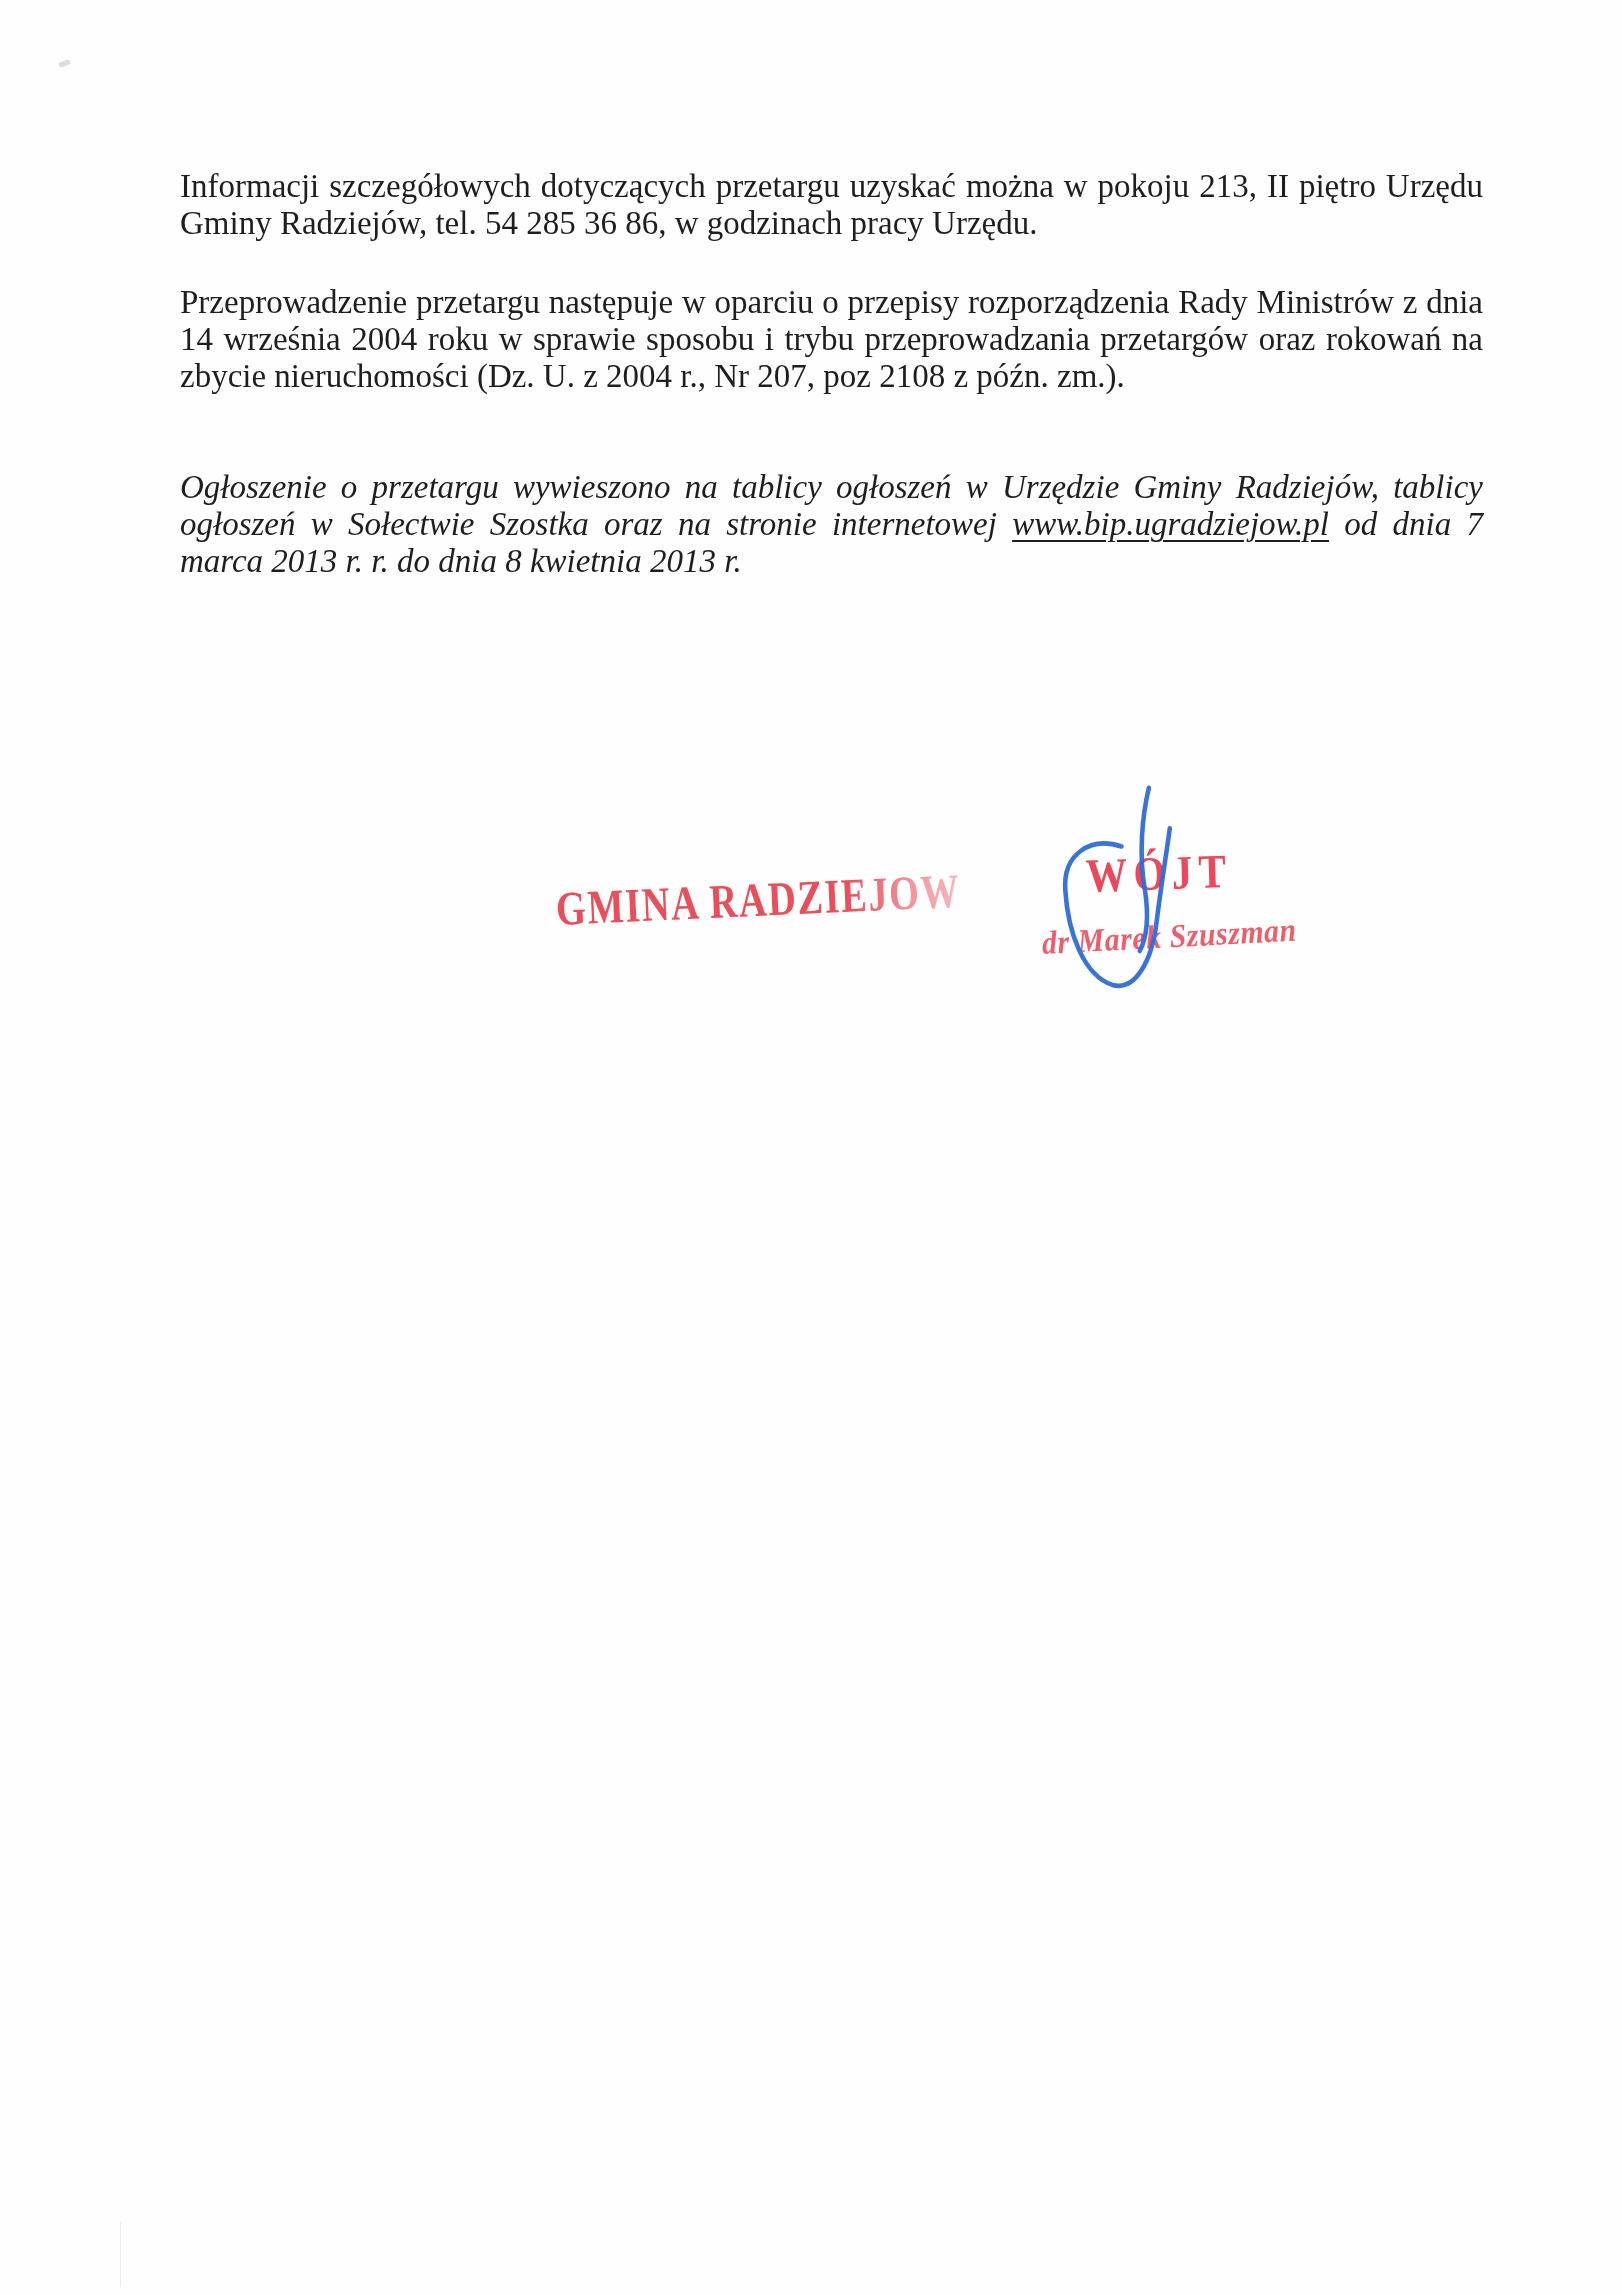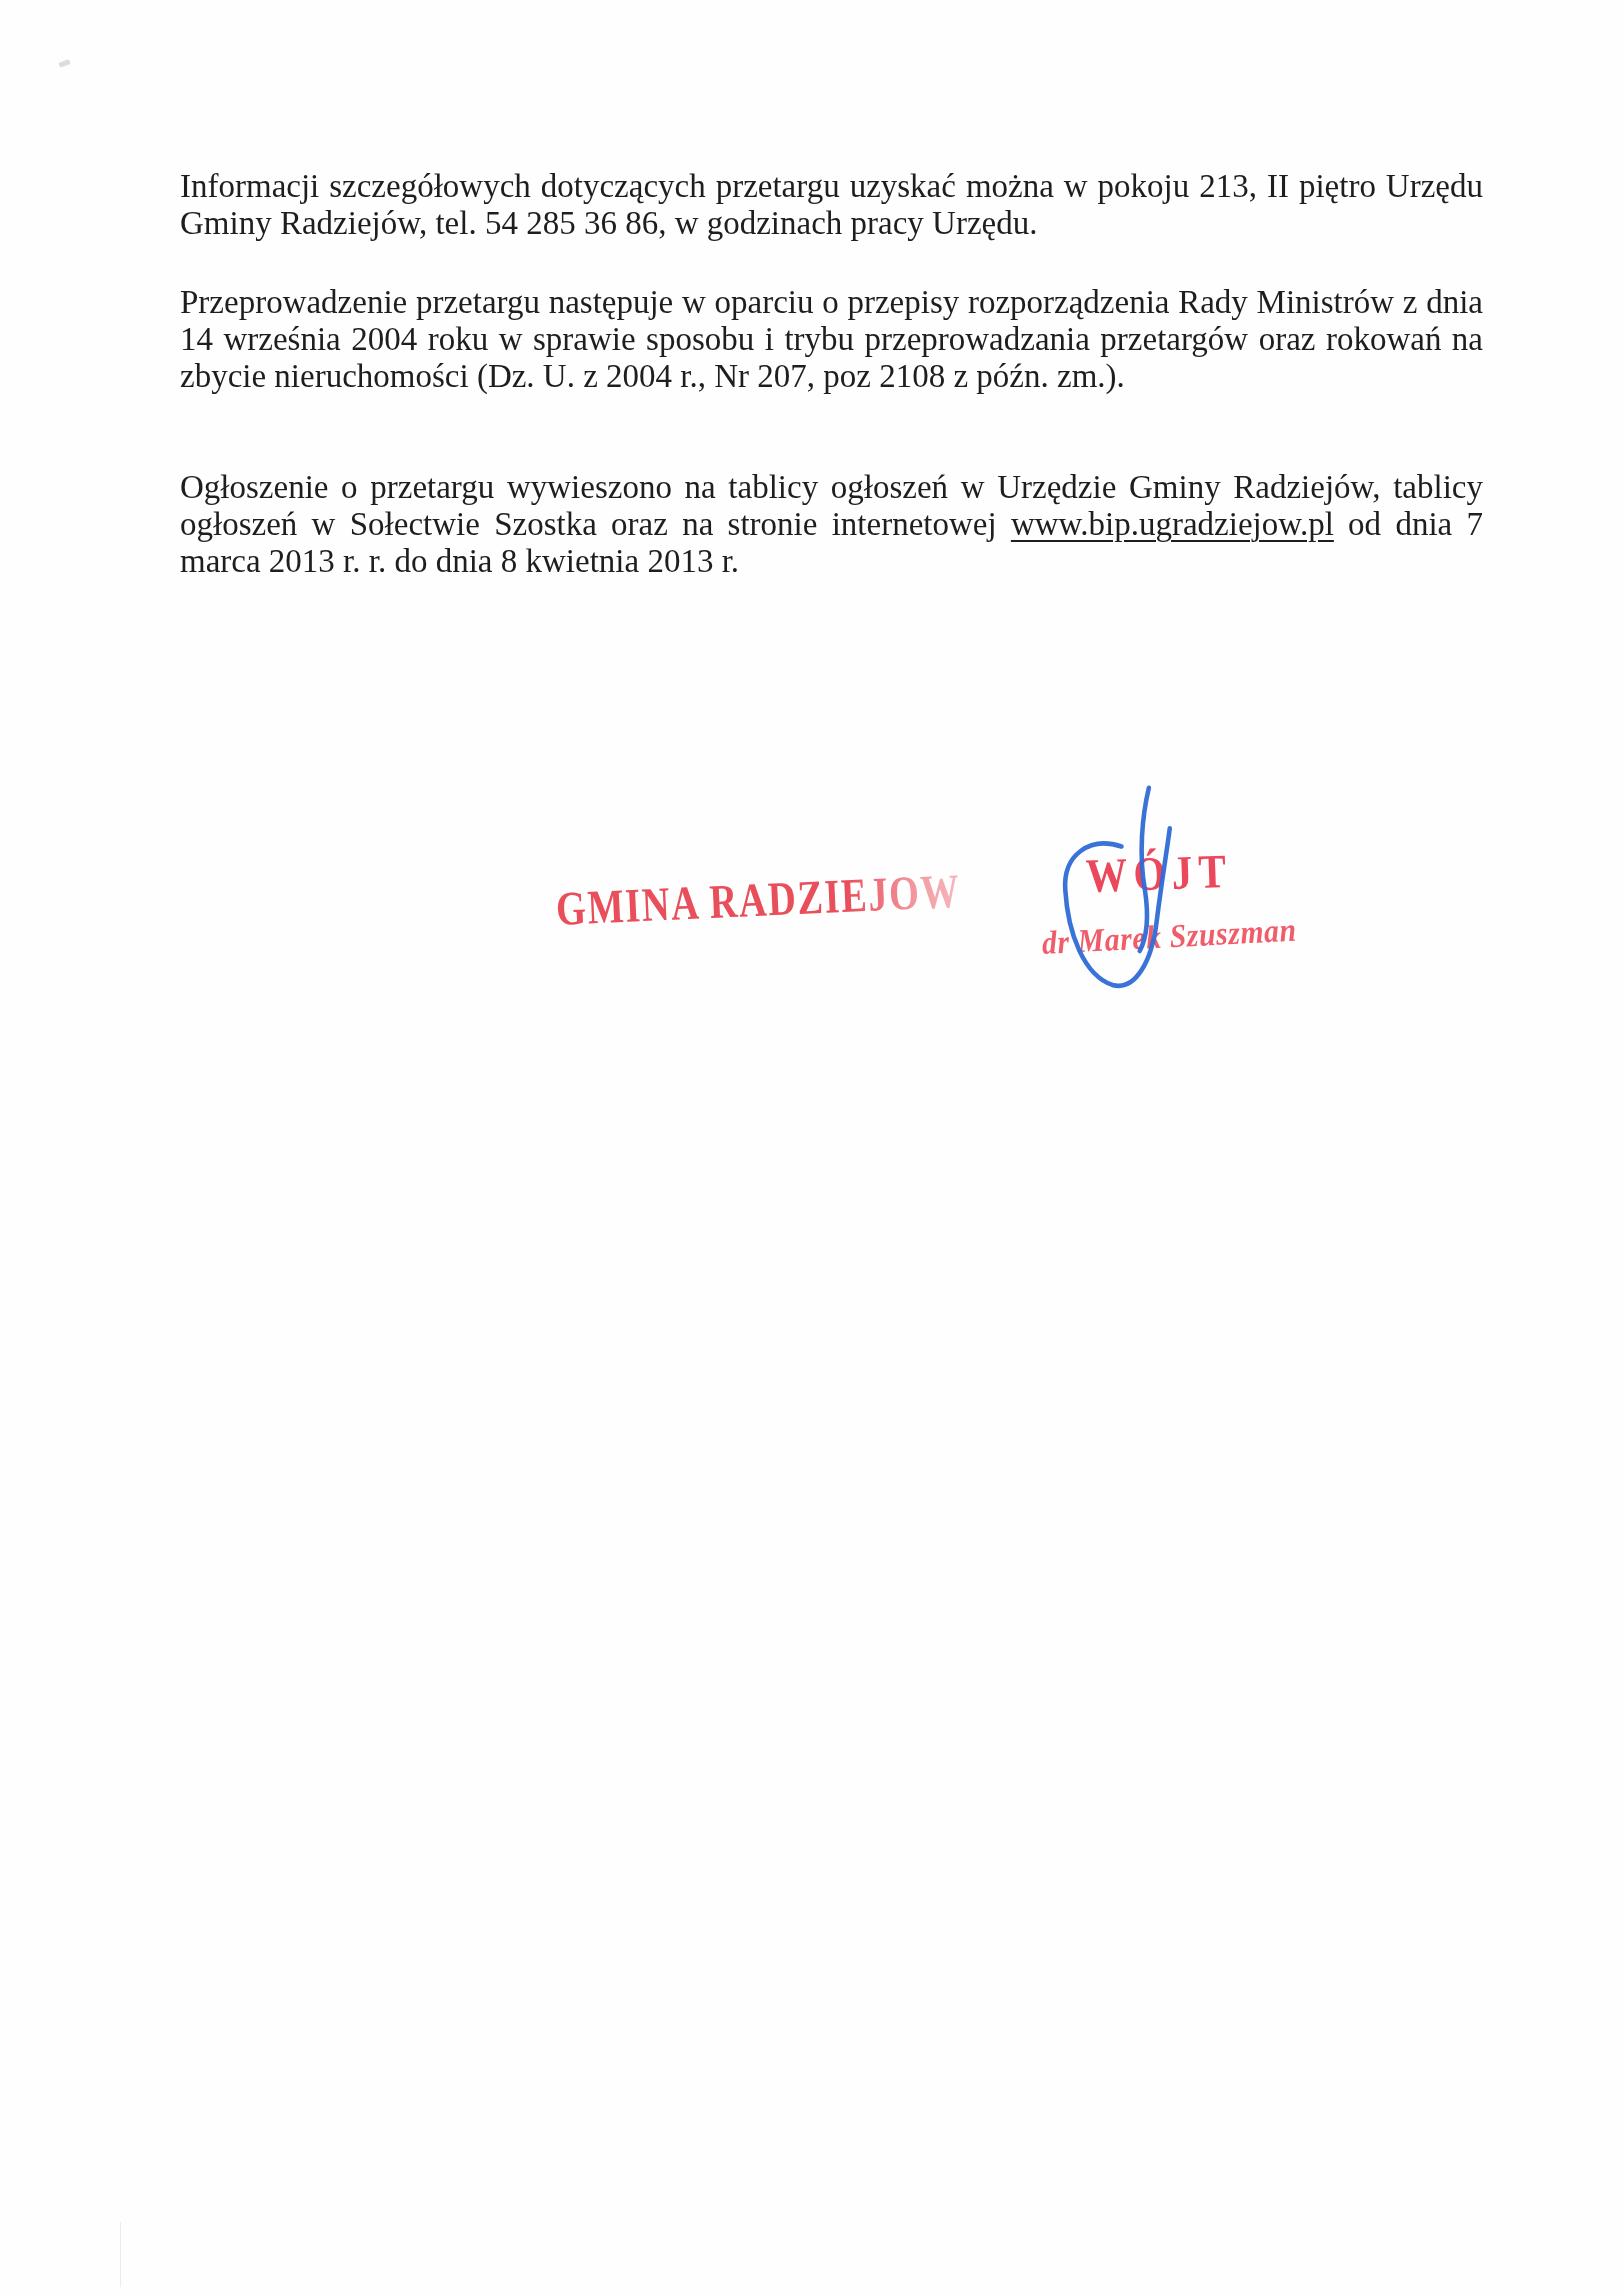--- a/index.html
+++ b/index.html
@@ -13,21 +13,21 @@
   
   .doc-text{
     position:absolute;left:160px;top:0;width:1303px;
     color:#1e1e20;
     font-size:33px;line-height:37px;
     text-align:justify;
   }
   .doc-text p{margin:4px;position:absolute;left:16px;width:100%;}
   .p-contact{top:164px;}
   .p-legal{top:280px;font-family:Liberation Serif, serif;}
-  .p-announce{top:465px;}
+  .p-announce{top:465px;font-style:italic;}
   .doc-link{
     text-decoration:underline;
     text-decoration-thickness:2px;
     text-underline-offset:4.6px;
     color:#1e1e20;
   }
   
   .stamp-gmina{
     position:absolute;left:556px;top:885px;
     color:#e8414f;

